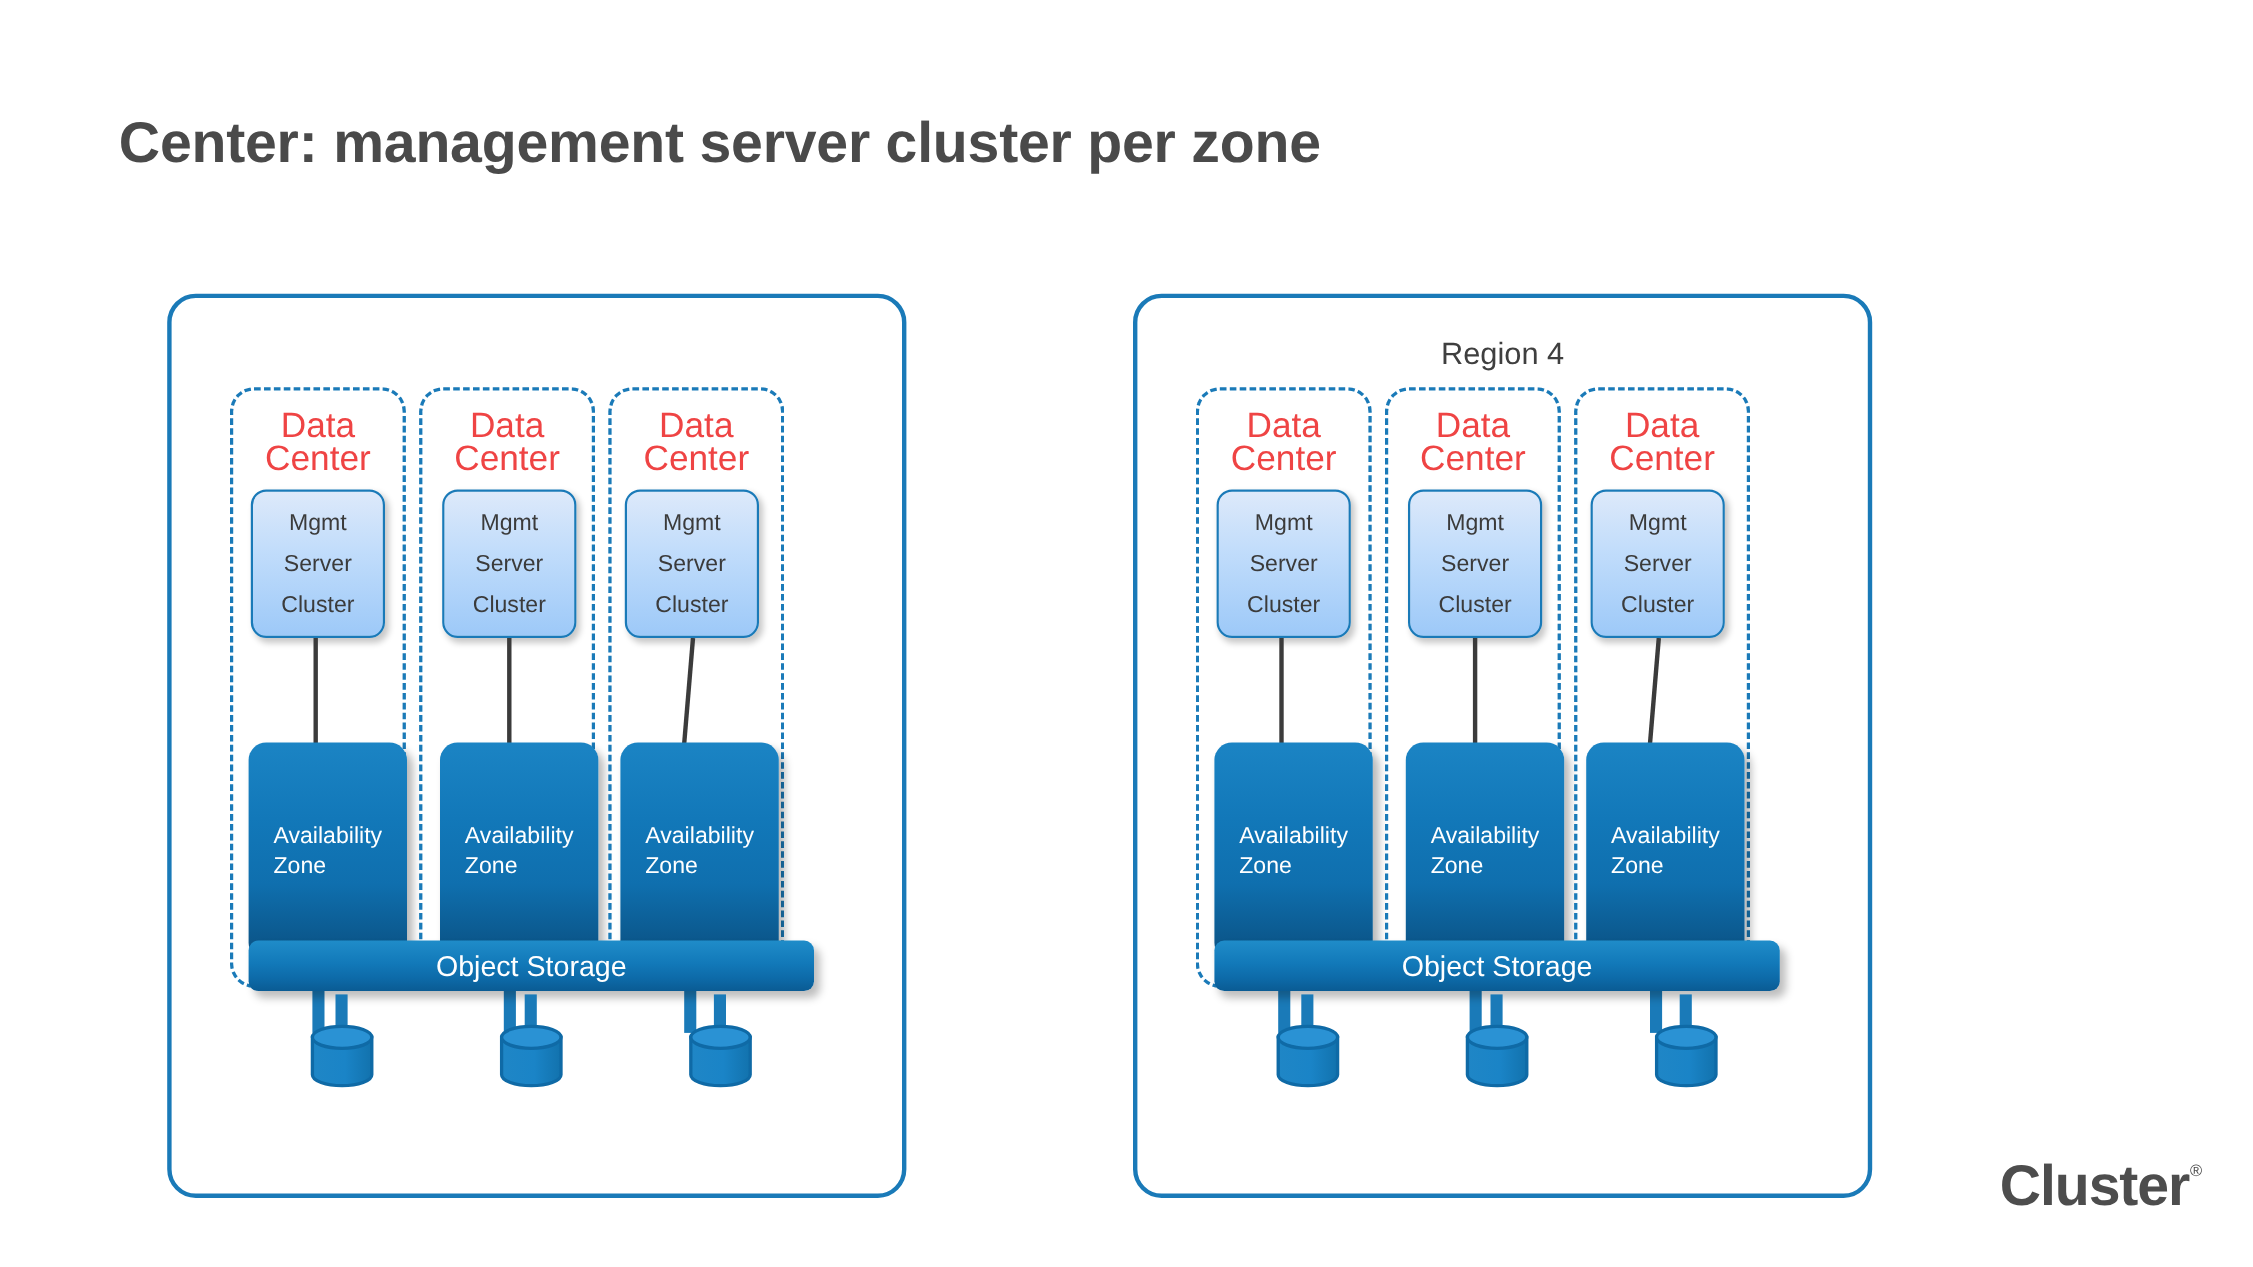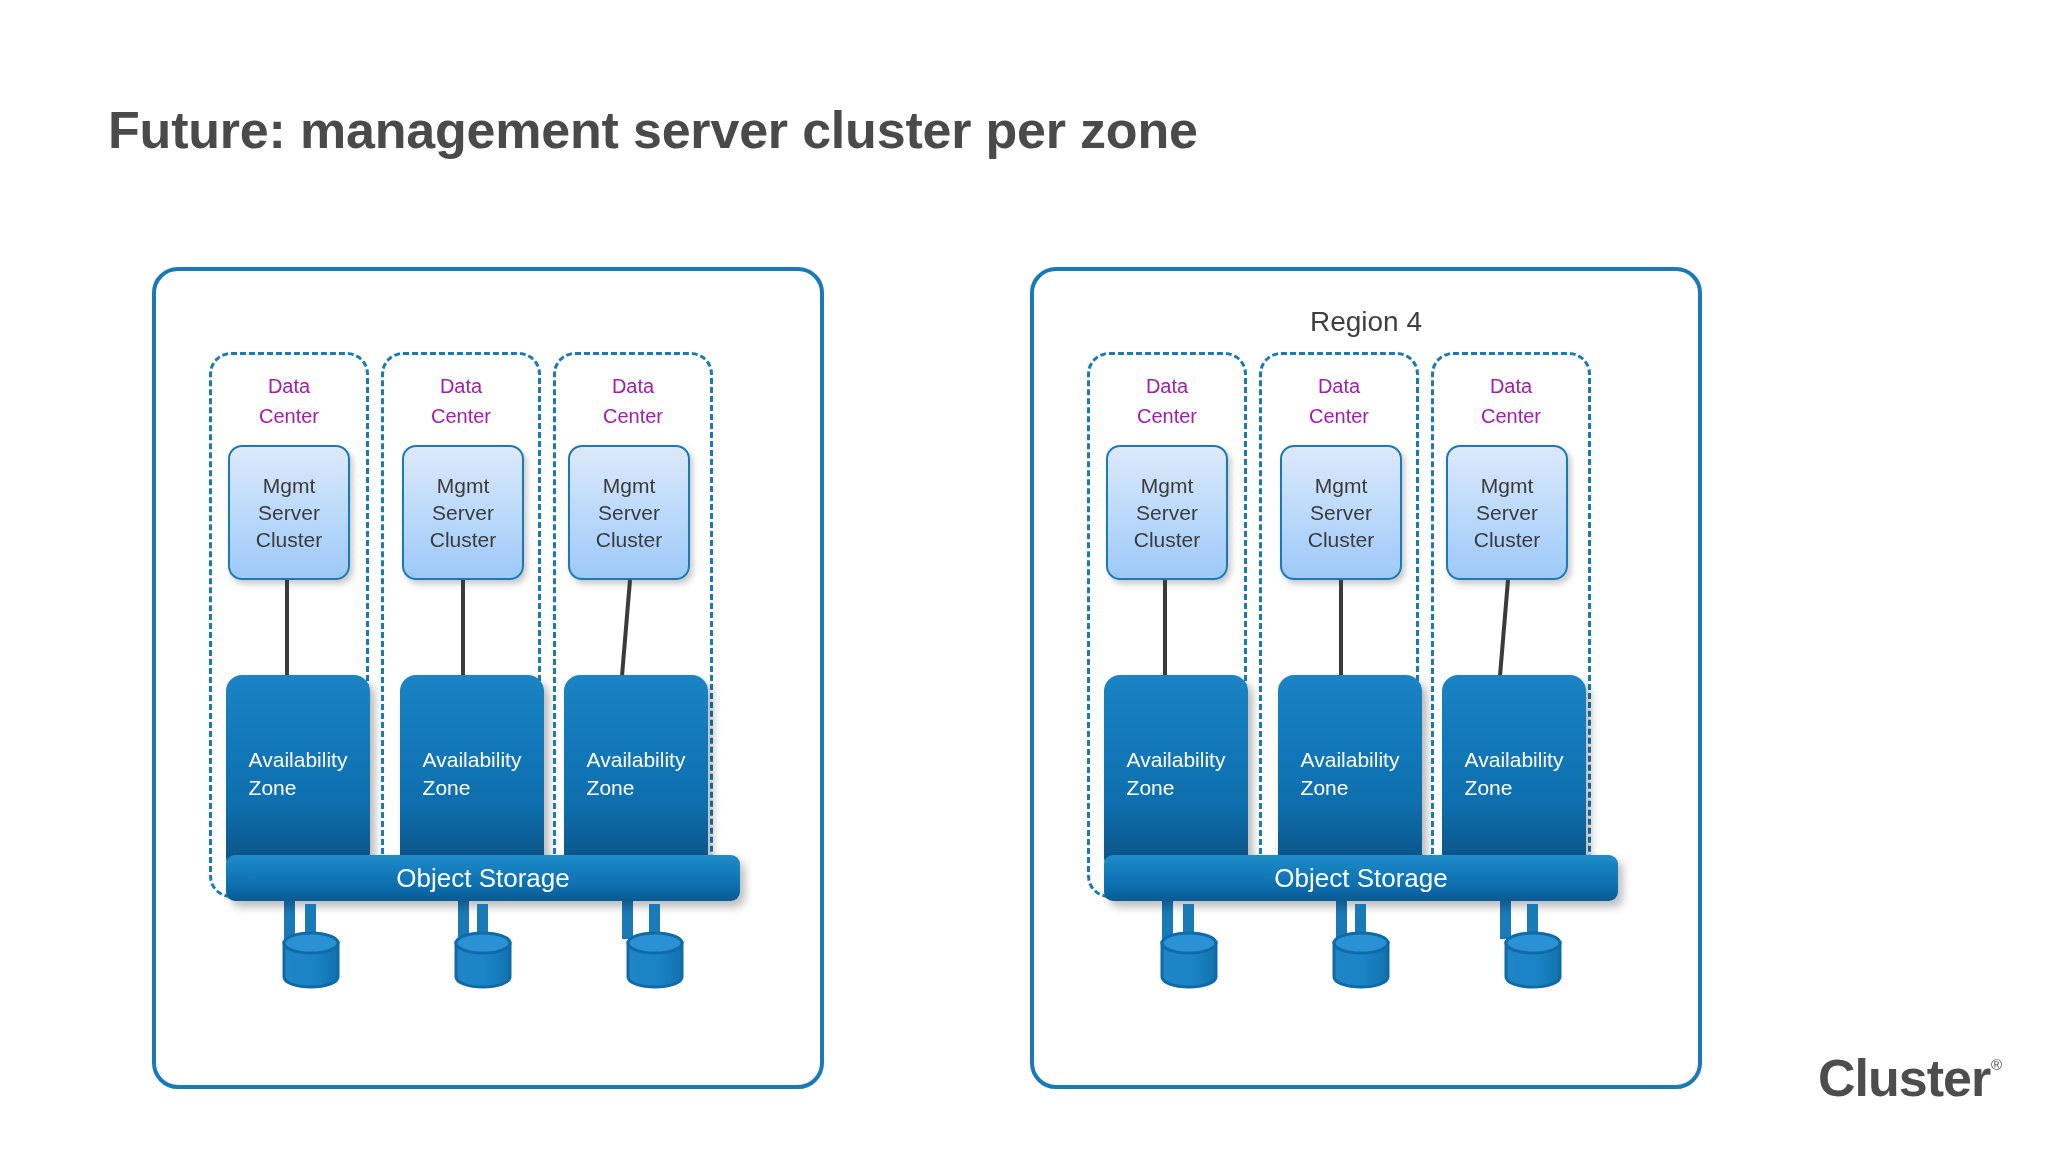--- a/index.html
+++ b/index.html
@@ -61,42 +61,42 @@
   .dc-1 { left: 53px;  }
   .dc-2 { left: 225px; }
   .dc-3 { left: 397px; }
 
   .dc-label {
     position: absolute;
     top: 16px;
     left: 0;
     width: 100%;
     text-align: center;
-    font-size: 20px;
+    font-size: 32px;
     line-height: 30px;
-    color: #a21caf;
+    color: #ef4444;
   }
 
   
   .mgmt-box {
     position: absolute;
     width: 122px;
     height: 135px;
     top: 90px;
     border: 2px solid #1a7ab8;
     border-radius: 14px;
     box-sizing: border-box;
     background: linear-gradient(to bottom, #dde9fa 0%, #c2ddfb 40%, #9dc9f8 100%);
     box-shadow: 3px 4px 6px rgba(0,0,0,0.22);
     display: flex;
     align-items: center;
     justify-content: center;
     text-align: center;
     font-size: 21px;
-    line-height: 27px;
+    line-height: 37px;
     color: #3b3b3b;
   }
 
   
   .az-box {
     position: absolute;
     width: 144px;
     height: 198px;
     top: 320px;
     border-radius: 16px;
@@ -192,21 +192,21 @@
     position: absolute;
     right: -4px;
     top: 4px;
     font-size: 15px;
     color: #4d4d4d;
   }
 </style>
 </head>
 <body>
 
-<div id="slide-title">Future: management server cluster per zone</div>
+<div id="slide-title">Center: management server cluster per zone</div>
 
 <div id="region-1" class="region">
 
 
   <div class="datacenter dc-1">
     <div class="dc-label">Data<br>Center</div>
     <div class="mgmt-box inner-left">Mgmt<br>Server<br>Cluster</div>
     <svg class="connector">
         <line x1="61" y1="0" x2="61" y2="96"></line>
       </svg>

